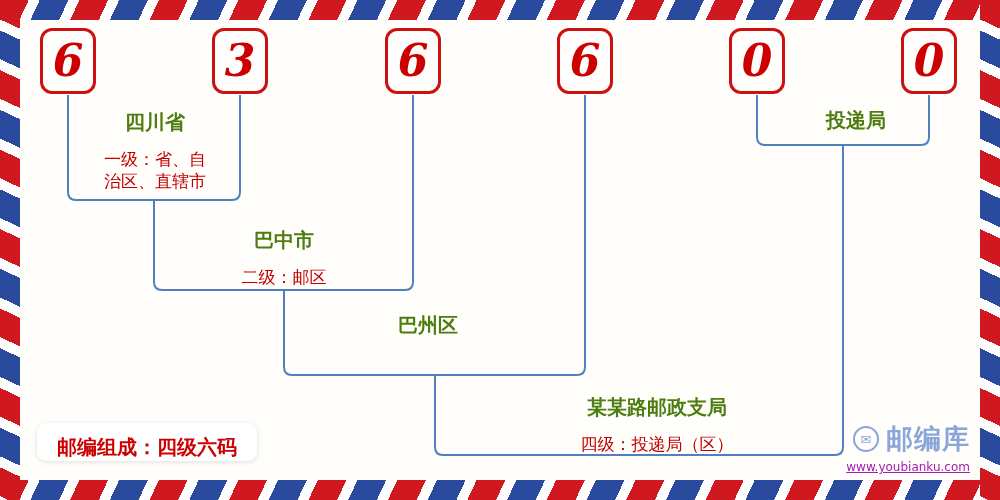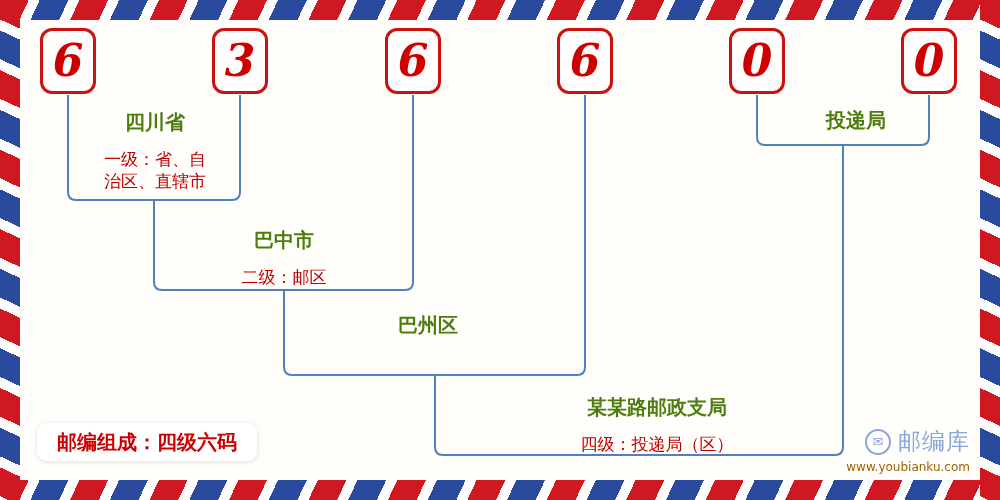--- a/index.html
+++ b/index.html
@@ -40,34 +40,34 @@
 
   
   .level { position:absolute; z-index:2; text-align:center; }
   .level .lvl-name  { font-size:20px; font-weight:bold; color:#4d7c0f; line-height:24px; }
   .level .lvl-desc  { font-size:17px; color:#c00000; line-height:22px; margin-top:14px; }
 
   
   .composition-box {
     position:absolute; left:37px; top:423px; width:220px; height:38px; z-index:2;
     background:#ffffff; border-radius:9px; box-shadow:0 1px 5px rgba(0,0,0,0.13);
-    display:flex; align-items:center; justify-content:center;
+    display:flex; align-items:flex-end; justify-content:center;
     font-size:20px; font-weight:bold; color:#cc0000;
   }
 
   
   .brand { position:absolute; right:30px; bottom:26px; z-index:2; text-align:right; color:#8aa5d7; cursor:pointer; }
   .brand-row { display:flex; align-items:center; justify-content:flex-end; gap:7px; }
   .brand-icon {
     width:26px; height:26px; border:2px solid #8aa5d7; border-radius:50%;
     box-sizing:border-box; display:flex; align-items:center; justify-content:center;
     font-size:13px; line-height:1; color:#8aa5d7;
   }
-  .brand-name { font-size:23px; font-weight:normal; letter-spacing:1px; }
-  .brand-url  { font-size:12px; color:#a16207; margin-top:3px; }
+  .brand-name { font-size:27px; font-weight:bold; letter-spacing:1px; }
+  .brand-url  { font-size:12px; color:#a21caf; margin-top:3px;text-decoration:underline; }
 </style>
 </head>
 <body>
 
 <div class="canvas">
 
   <div class="stripe stripe-top"></div>
   <div class="stripe stripe-bottom"></div>
   <div class="stripe stripe-left"></div>
   <div class="stripe stripe-right"></div>

